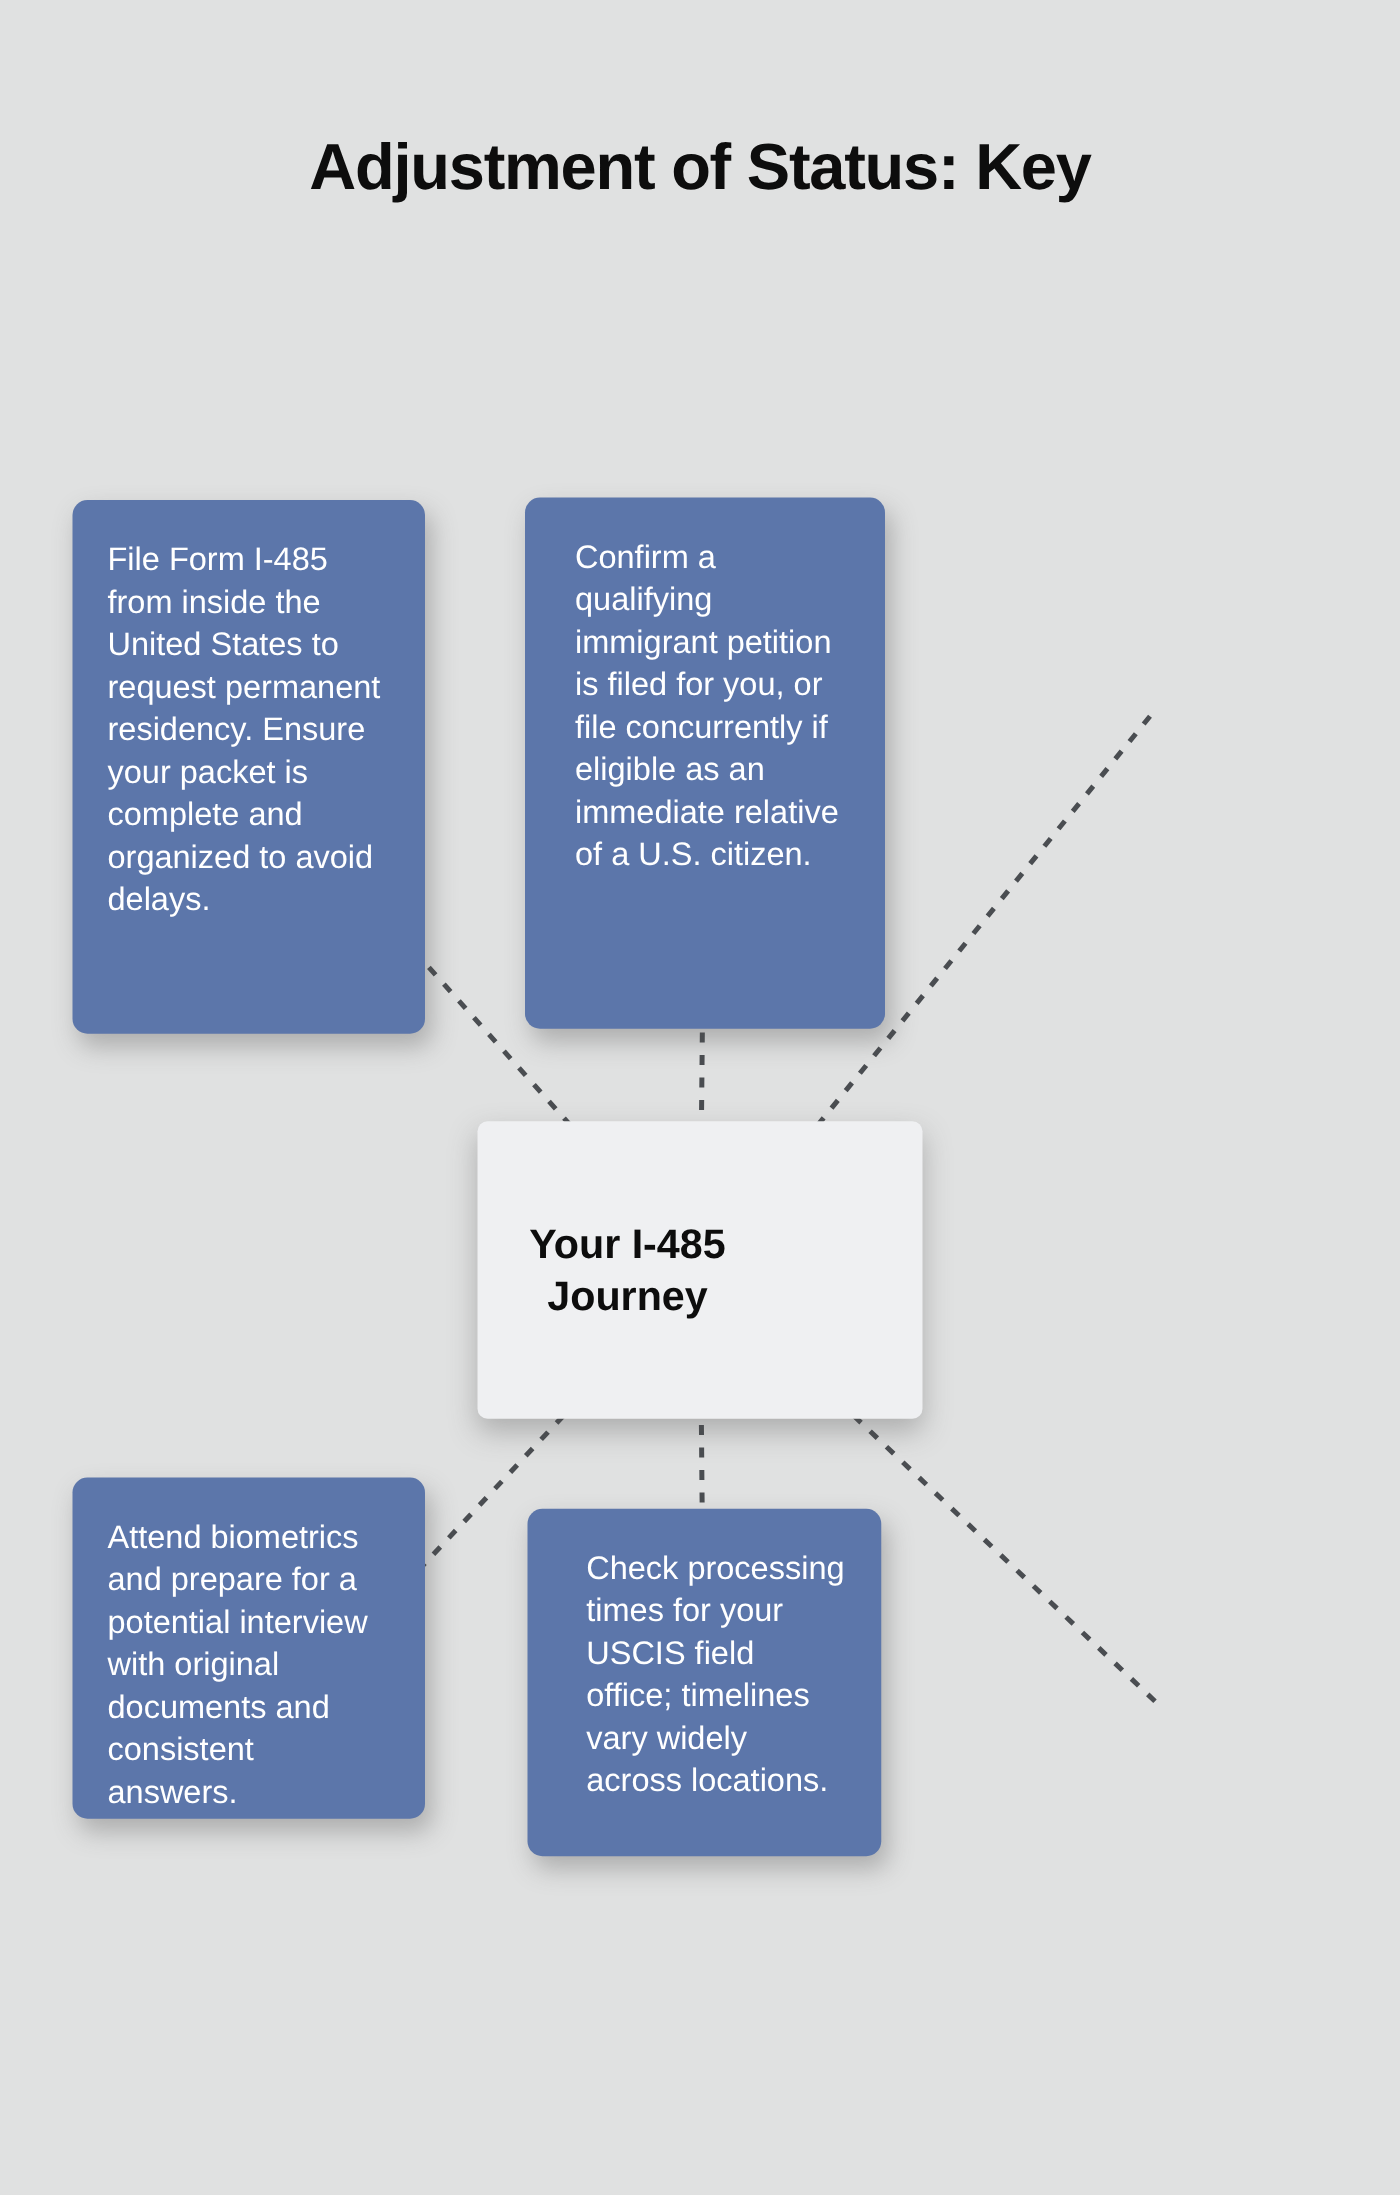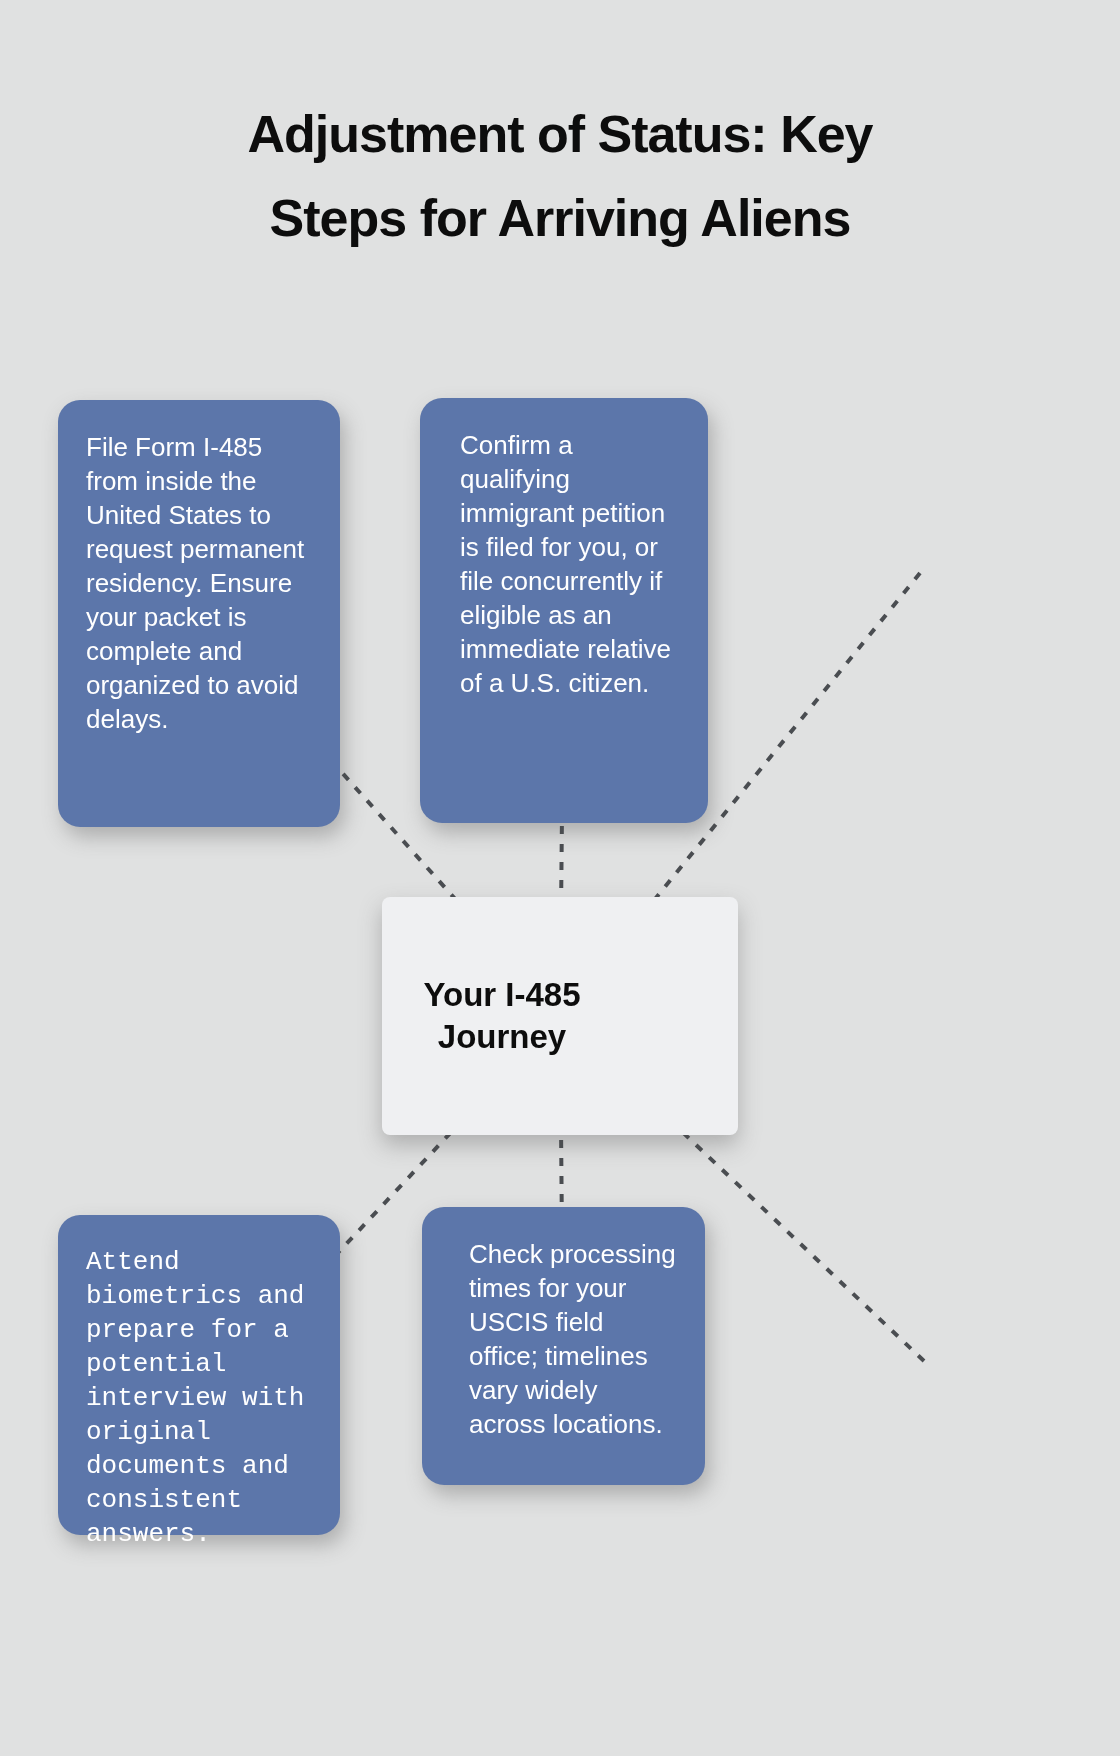--- a/index.html
+++ b/index.html
@@ -37,32 +37,32 @@
   }
   .connectors line {
     stroke: var(--connector, #4a4d51);
     stroke-width: 4;
     stroke-dasharray: 8 10;
   }
   .card {
     position: absolute;
     z-index: 2;
     background: var(--card, #5c76aa);
-    border-radius: 22px;
+    border-radius: 12px;
     box-shadow: 5px 10px 20px rgba(80,80,80,0.35);
     box-sizing: border-box;
     padding: 30px 28px;
     color: var(--card-text, #ffffff);
     font-size: 26px;
     line-height: 34px;
   }
   .card.c1 { left:58px;  top:400px;  width:282px; height:427px; }
   .card.c2 { left:420px; top:398px;  width:288px; height:425px;padding-left:40px; }
   .card.c3 { left:781px; top:397px;  width:279px; height:353px; }
-  .card.c4 { left:58px;  top:1215px; width:282px; height:320px;font-family:Liberation Mono, monospace; }
+  .card.c4 { left:58px;  top:1182px; width:282px; height:273px; }
   .card.c5 { left:422px; top:1207px; width:283px; height:278px;padding-left:47px; }
   .card.c6 { left:785px; top:1205px; width:278px; height:313px; }
   .center-node {
     position: absolute;
     z-index: 3;
     left: 382px; top: 897px;
     width: 356px; height: 238px;
     background: var(--center-card, #eff0f2);
     border-radius: 8px;
     box-shadow: 0 10px 22px rgba(80,80,80,0.35);
@@ -78,21 +78,20 @@
     color: #0d0d0d;
   }
 </style>
 </head>
 <body>
 
 <div class="canvas">
 
   <h1 class="title" style="margin:0;">
     <span>Adjustment of Status: Key</span>
-    <span>Steps for Arriving Aliens</span>
   </h1>
 
   <svg class="connectors" viewBox="0 0 1120 1756" xmlns="http://www.w3.org/2000/svg">
     <line x1="199" y1="613" x2="560" y2="1016"></line>
     <line x1="564" y1="610" x2="560" y2="1016"></line>
     <line x1="920" y1="573" x2="560" y2="1016"></line>
     <line x1="199" y1="1401" x2="560" y2="1016"></line>
     <line x1="563" y1="1346" x2="560" y2="1016"></line>
     <line x1="924" y1="1361" x2="560" y2="1016"></line>
   </svg>

